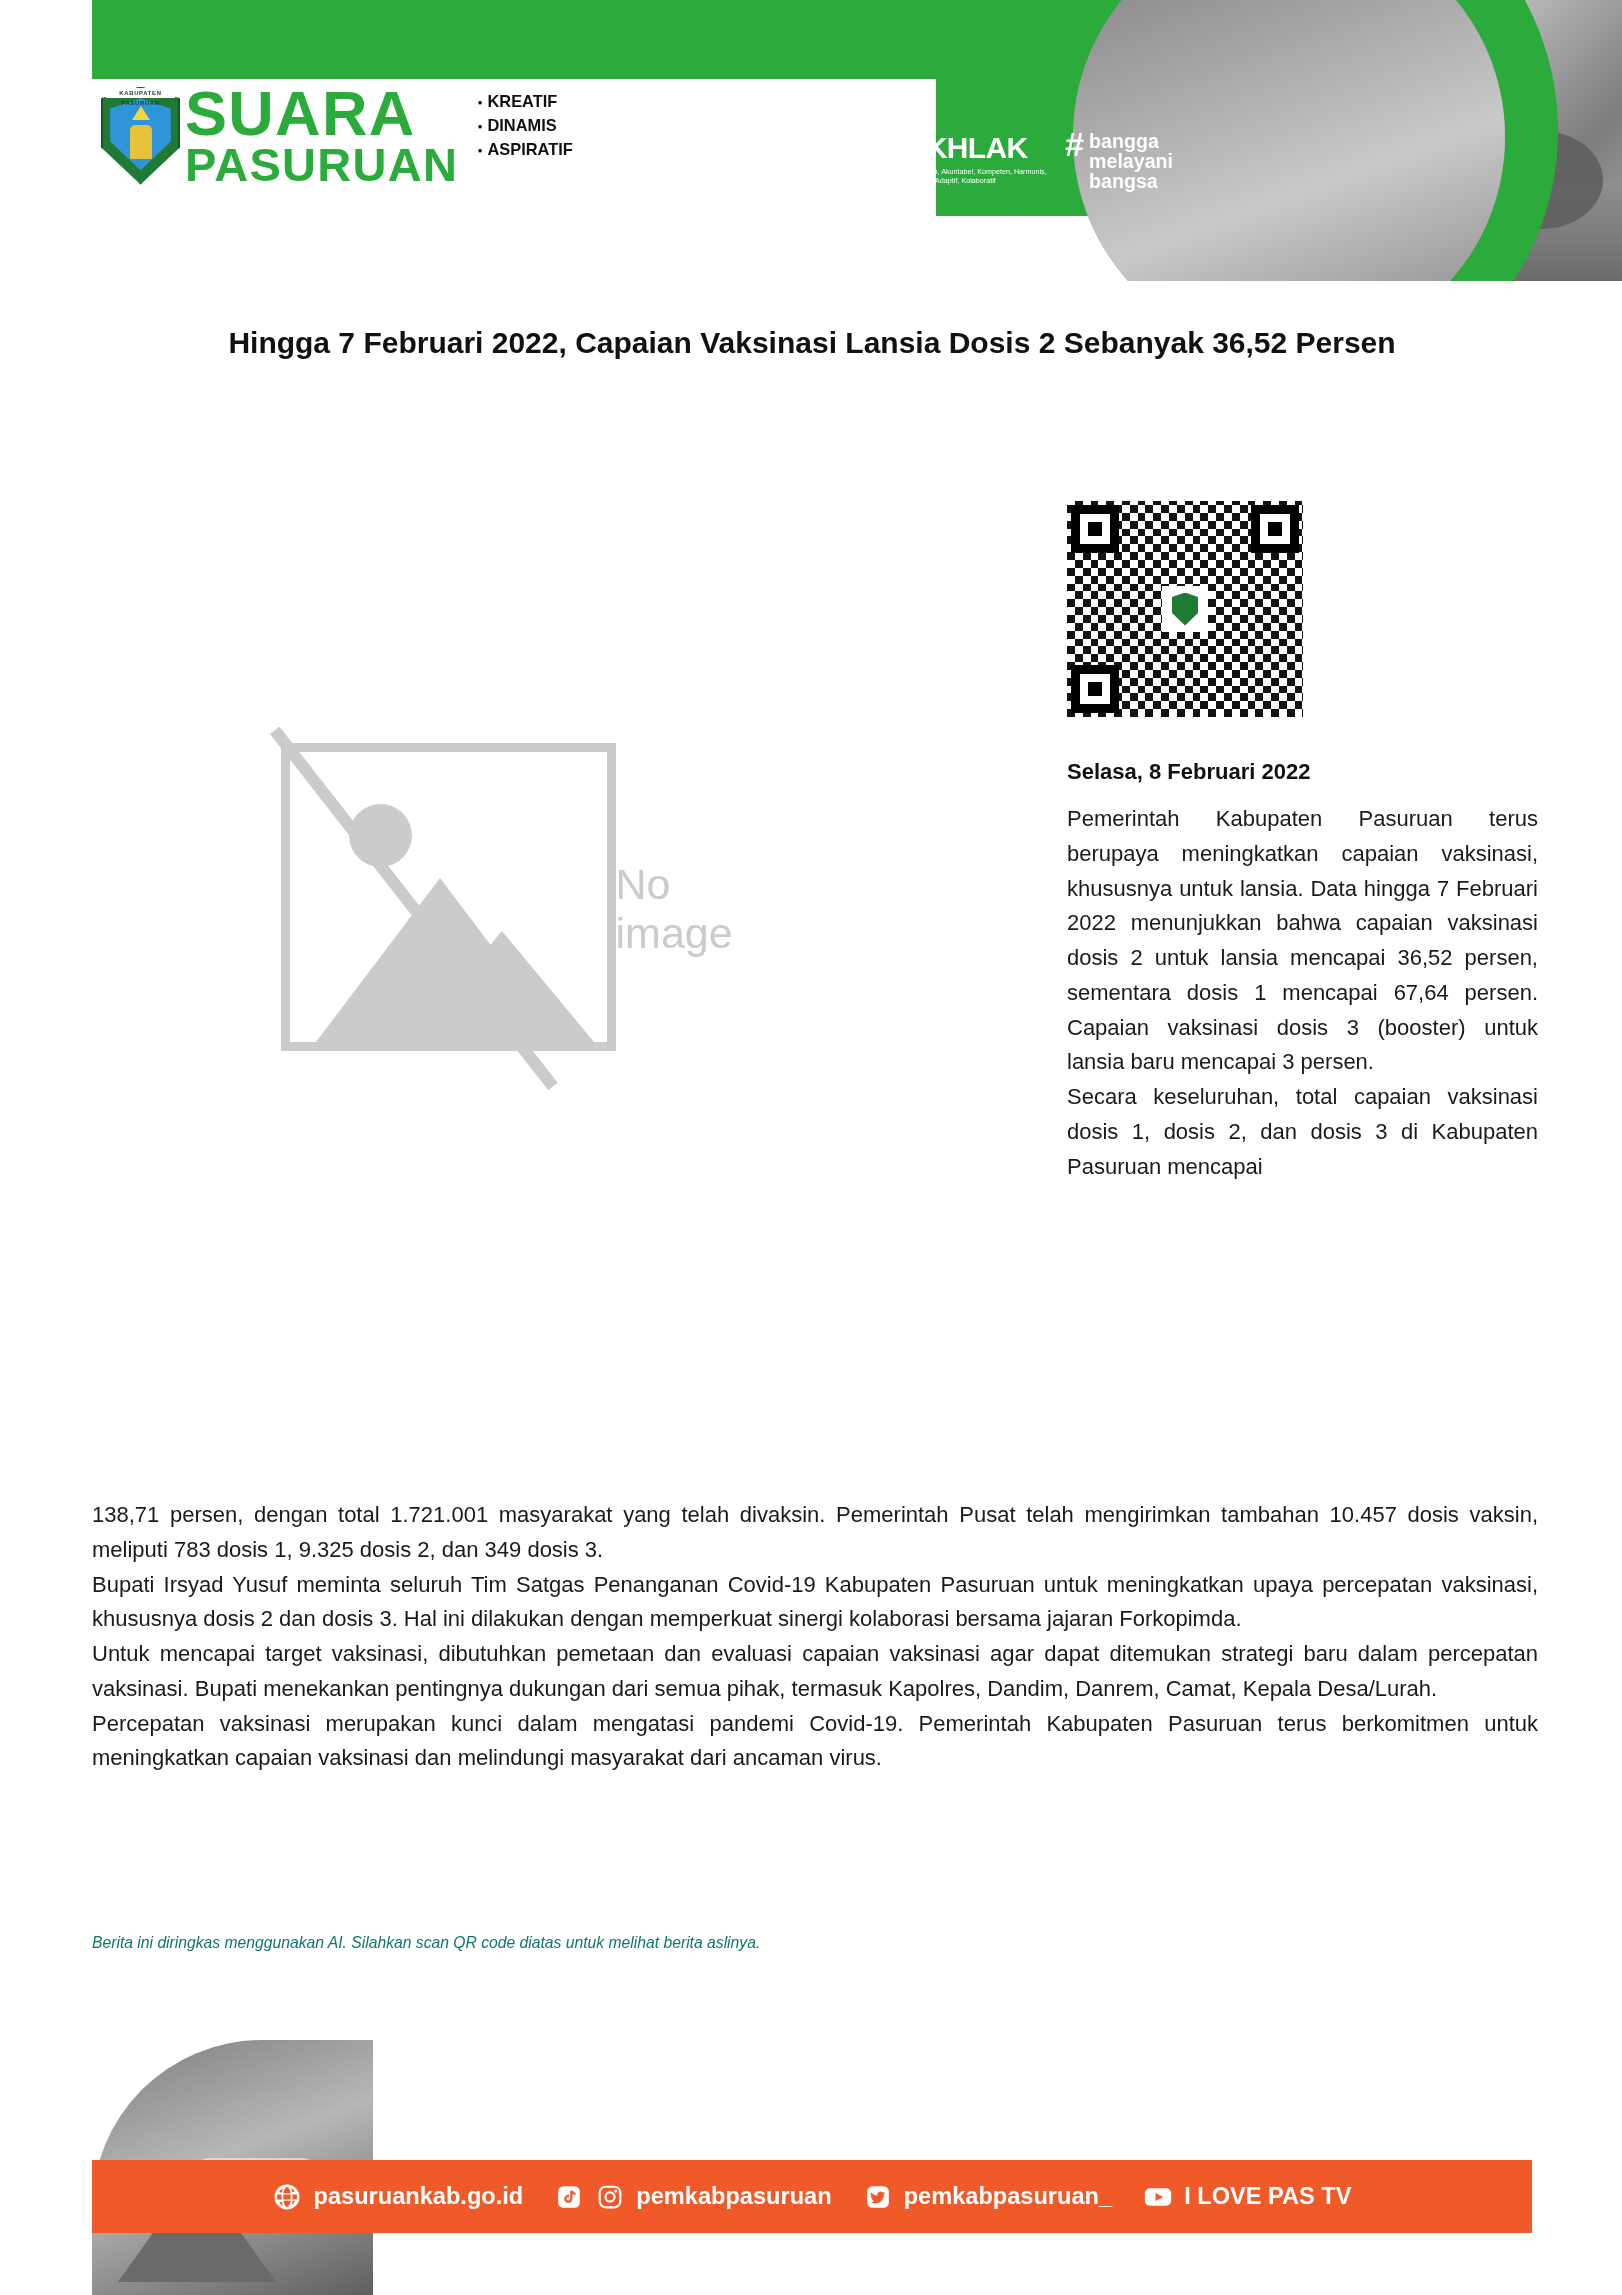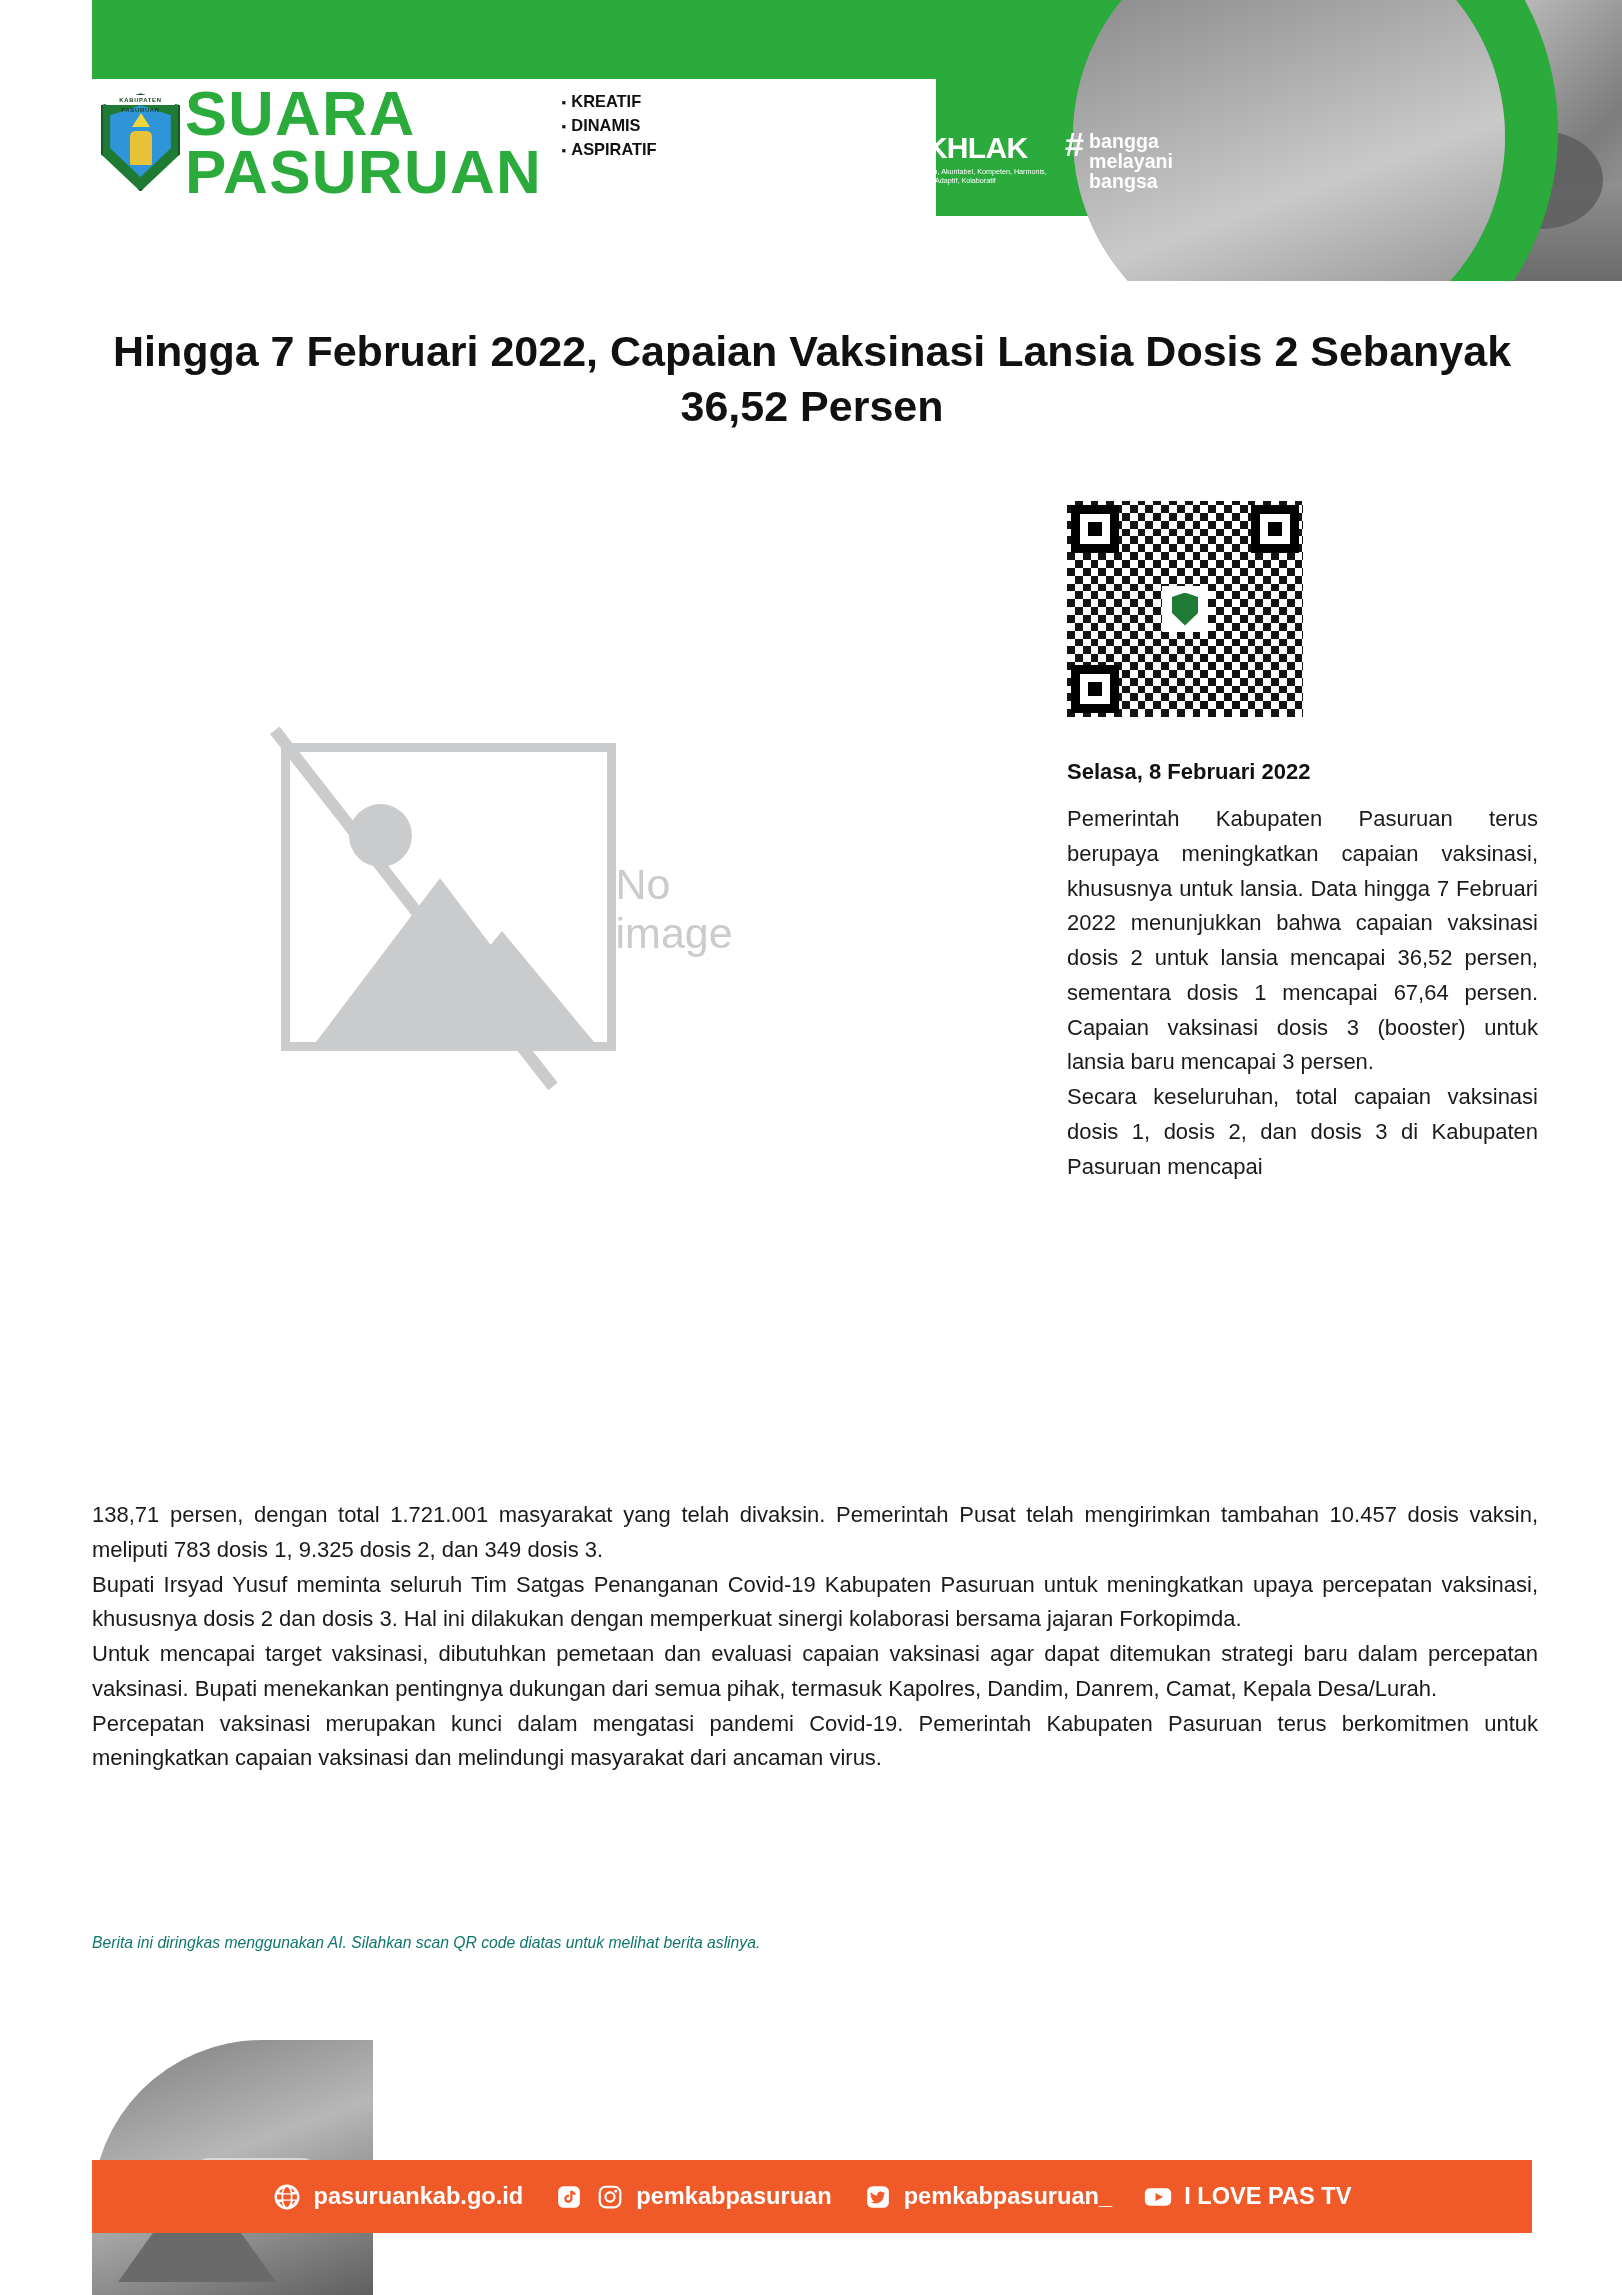--- a/index.html
+++ b/index.html
@@ -137,21 +137,21 @@
     position:absolute; left: 5.2px; top: 1.3px; right: 5.2px; height: 10.5px;
     background:#ffffff; font-size: 5.9px; color:#14431f; text-align:center;
     letter-spacing: 0.7px; line-height: 10.5px; font-weight:bold;
   }
 
   .brand-text { line-height: 0.92; }
   .brand-suara {
     font-size: 63px; font-weight: bold; color: #2bab3c; letter-spacing: 1.3px;
   }
   .brand-pasuruan {
-    font-size: 62px; font-weight: bold; color: #2bab3c; letter-spacing: 1.3px;
+    font-size: 47px; font-weight: bold; color: #2bab3c; letter-spacing: 1.3px;
   }
   .brand-taglines {
     margin-left: 14.4px;
     font-size: 16.4px; font-weight: bold; color: #111; line-height: 1.45;
     align-self: flex-start;
     padding-top: 5.2px;
   }
   .brand-taglines div::before{
     content:"\25AA"; margin-right: 5.2px; font-size: 13px;
   }
@@ -170,21 +170,21 @@
   }
   .bangga-hash { font-size: 34px; font-weight: bold; line-height: .8; }
   .bangga-words { font-size: 19.6px; font-weight: bold; line-height: 1.02; }
 
   
   .title {
     position: absolute;
     top: 324px; left: 92px;
     width: 1440px;
     text-align: center;
-    font-size: 43px;
+    font-size: 30px;
     font-weight: bold;
     line-height: 1.28;
     color: #111;
   }
 
   
   .qr-box {
     position:absolute;
     top: 501px; left: 1067px;
     width: 236px; height: 216px;

